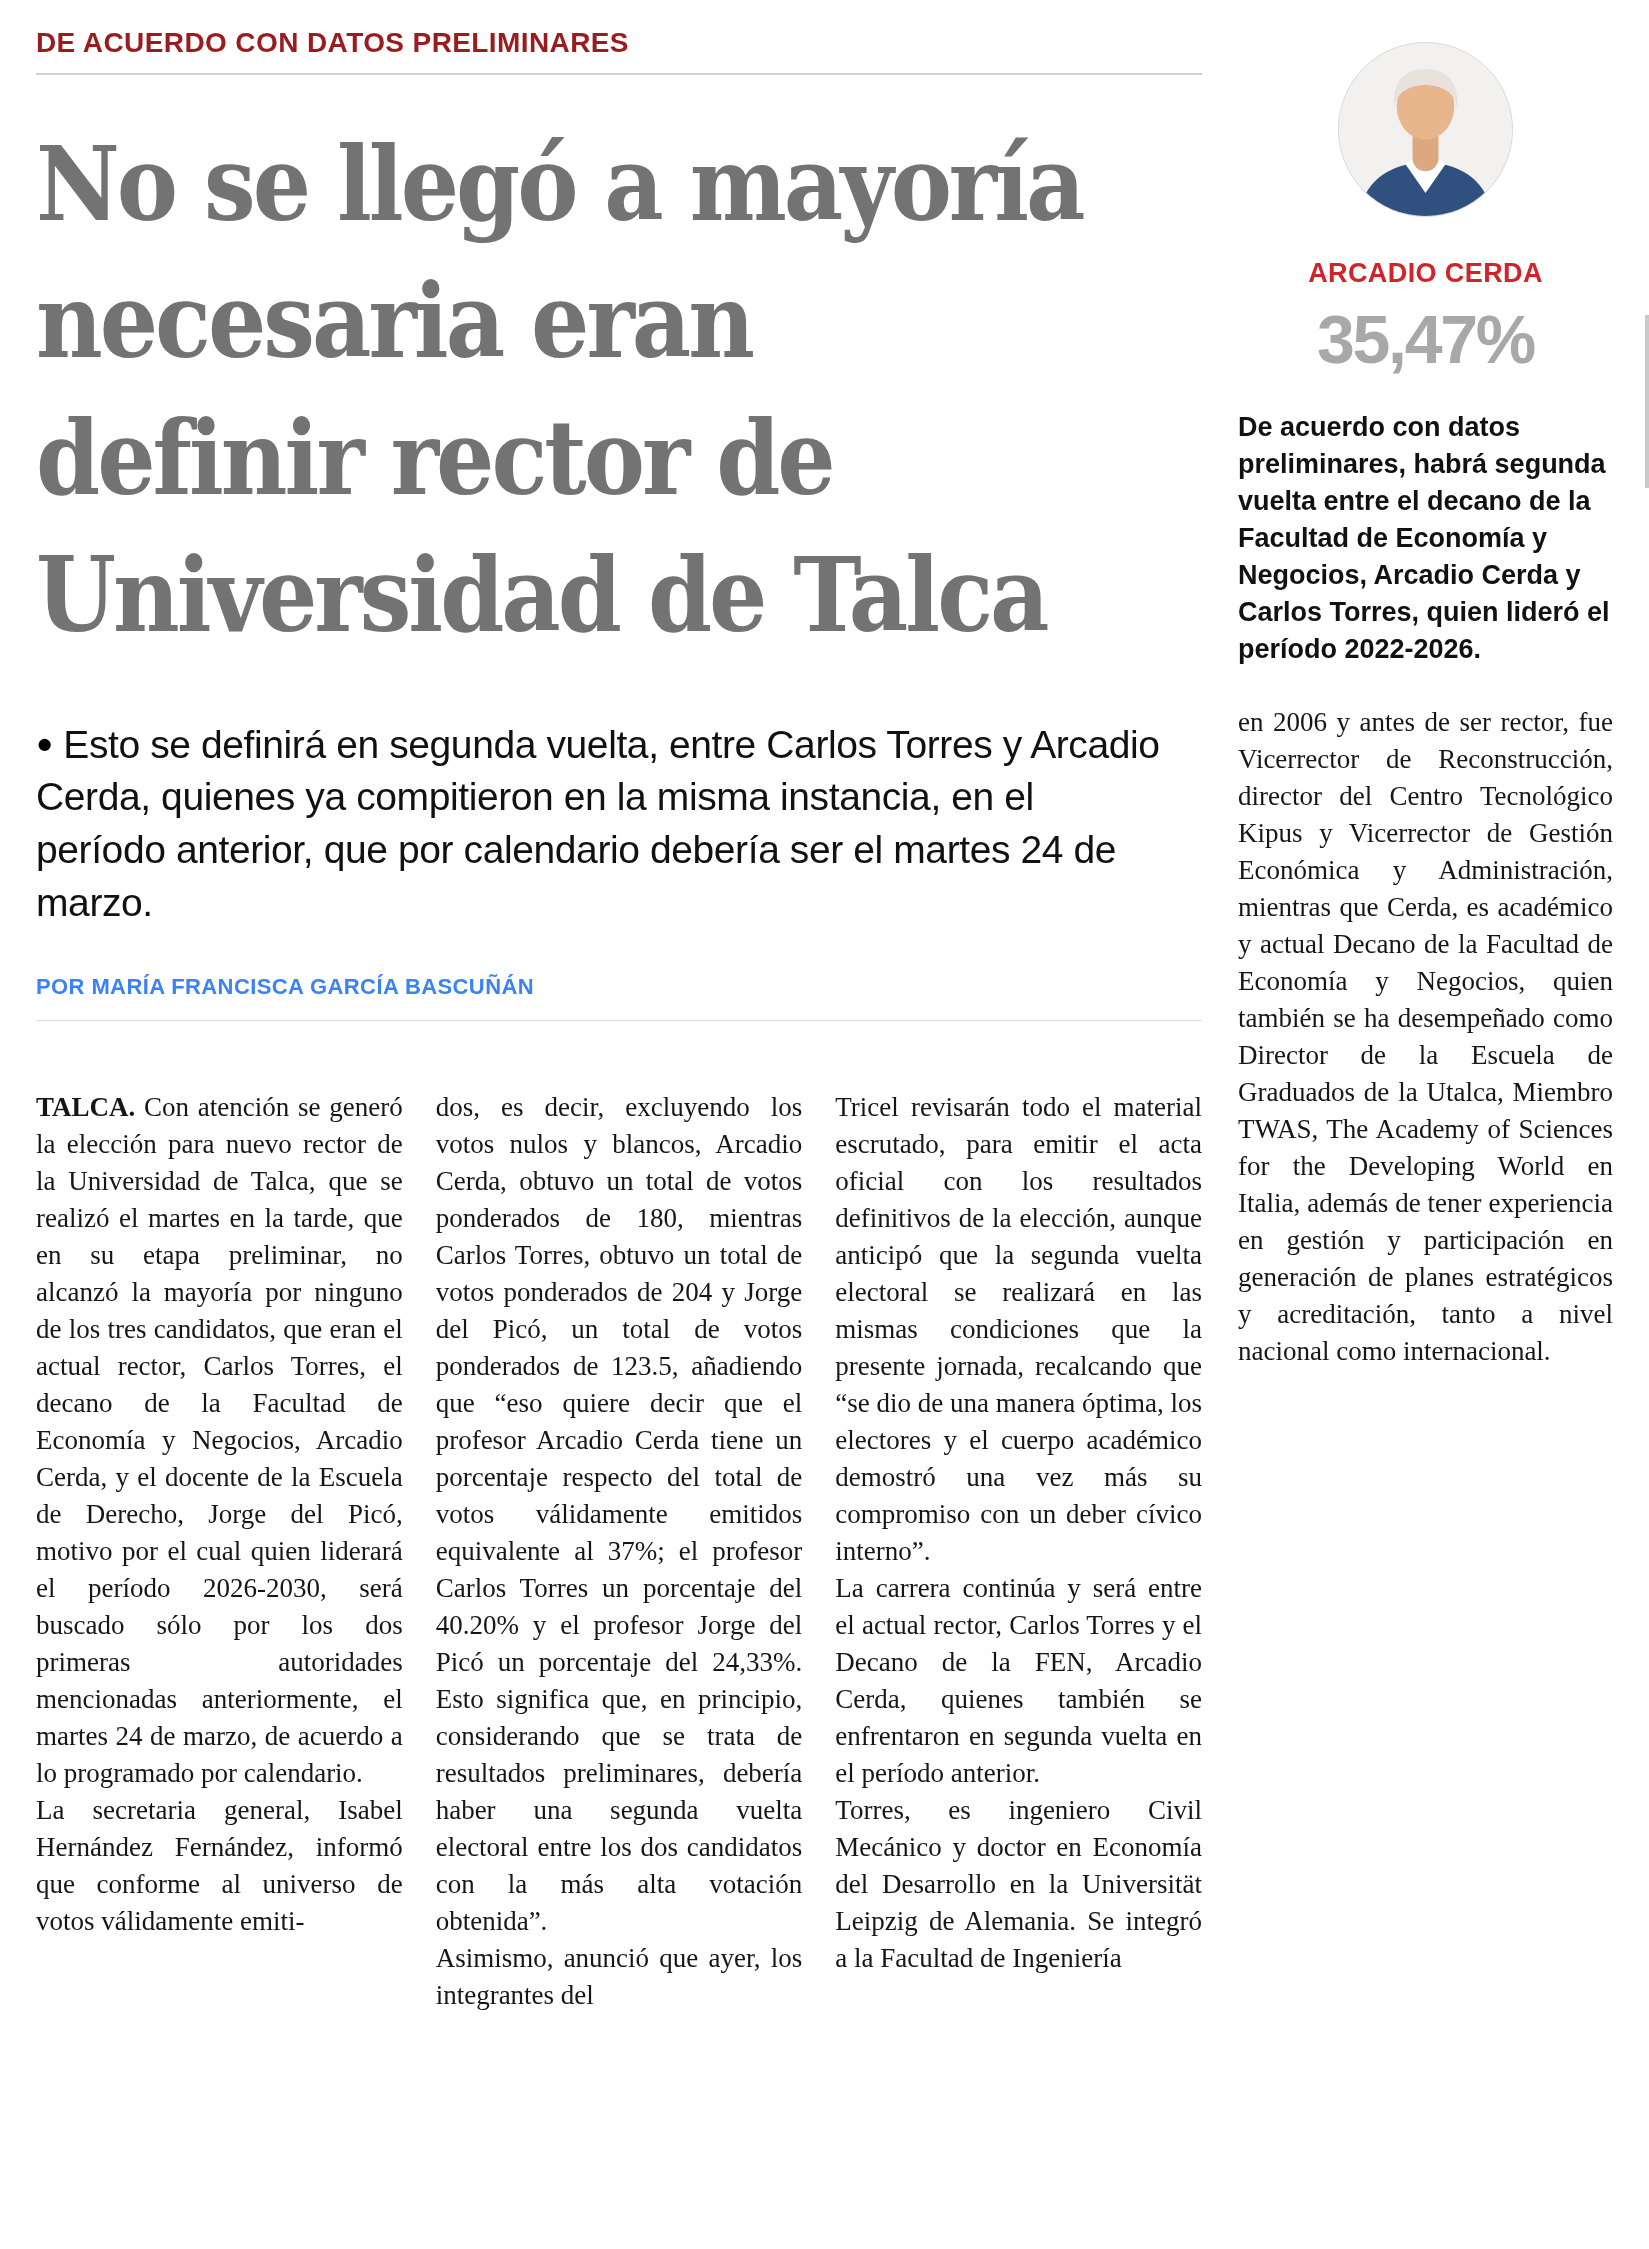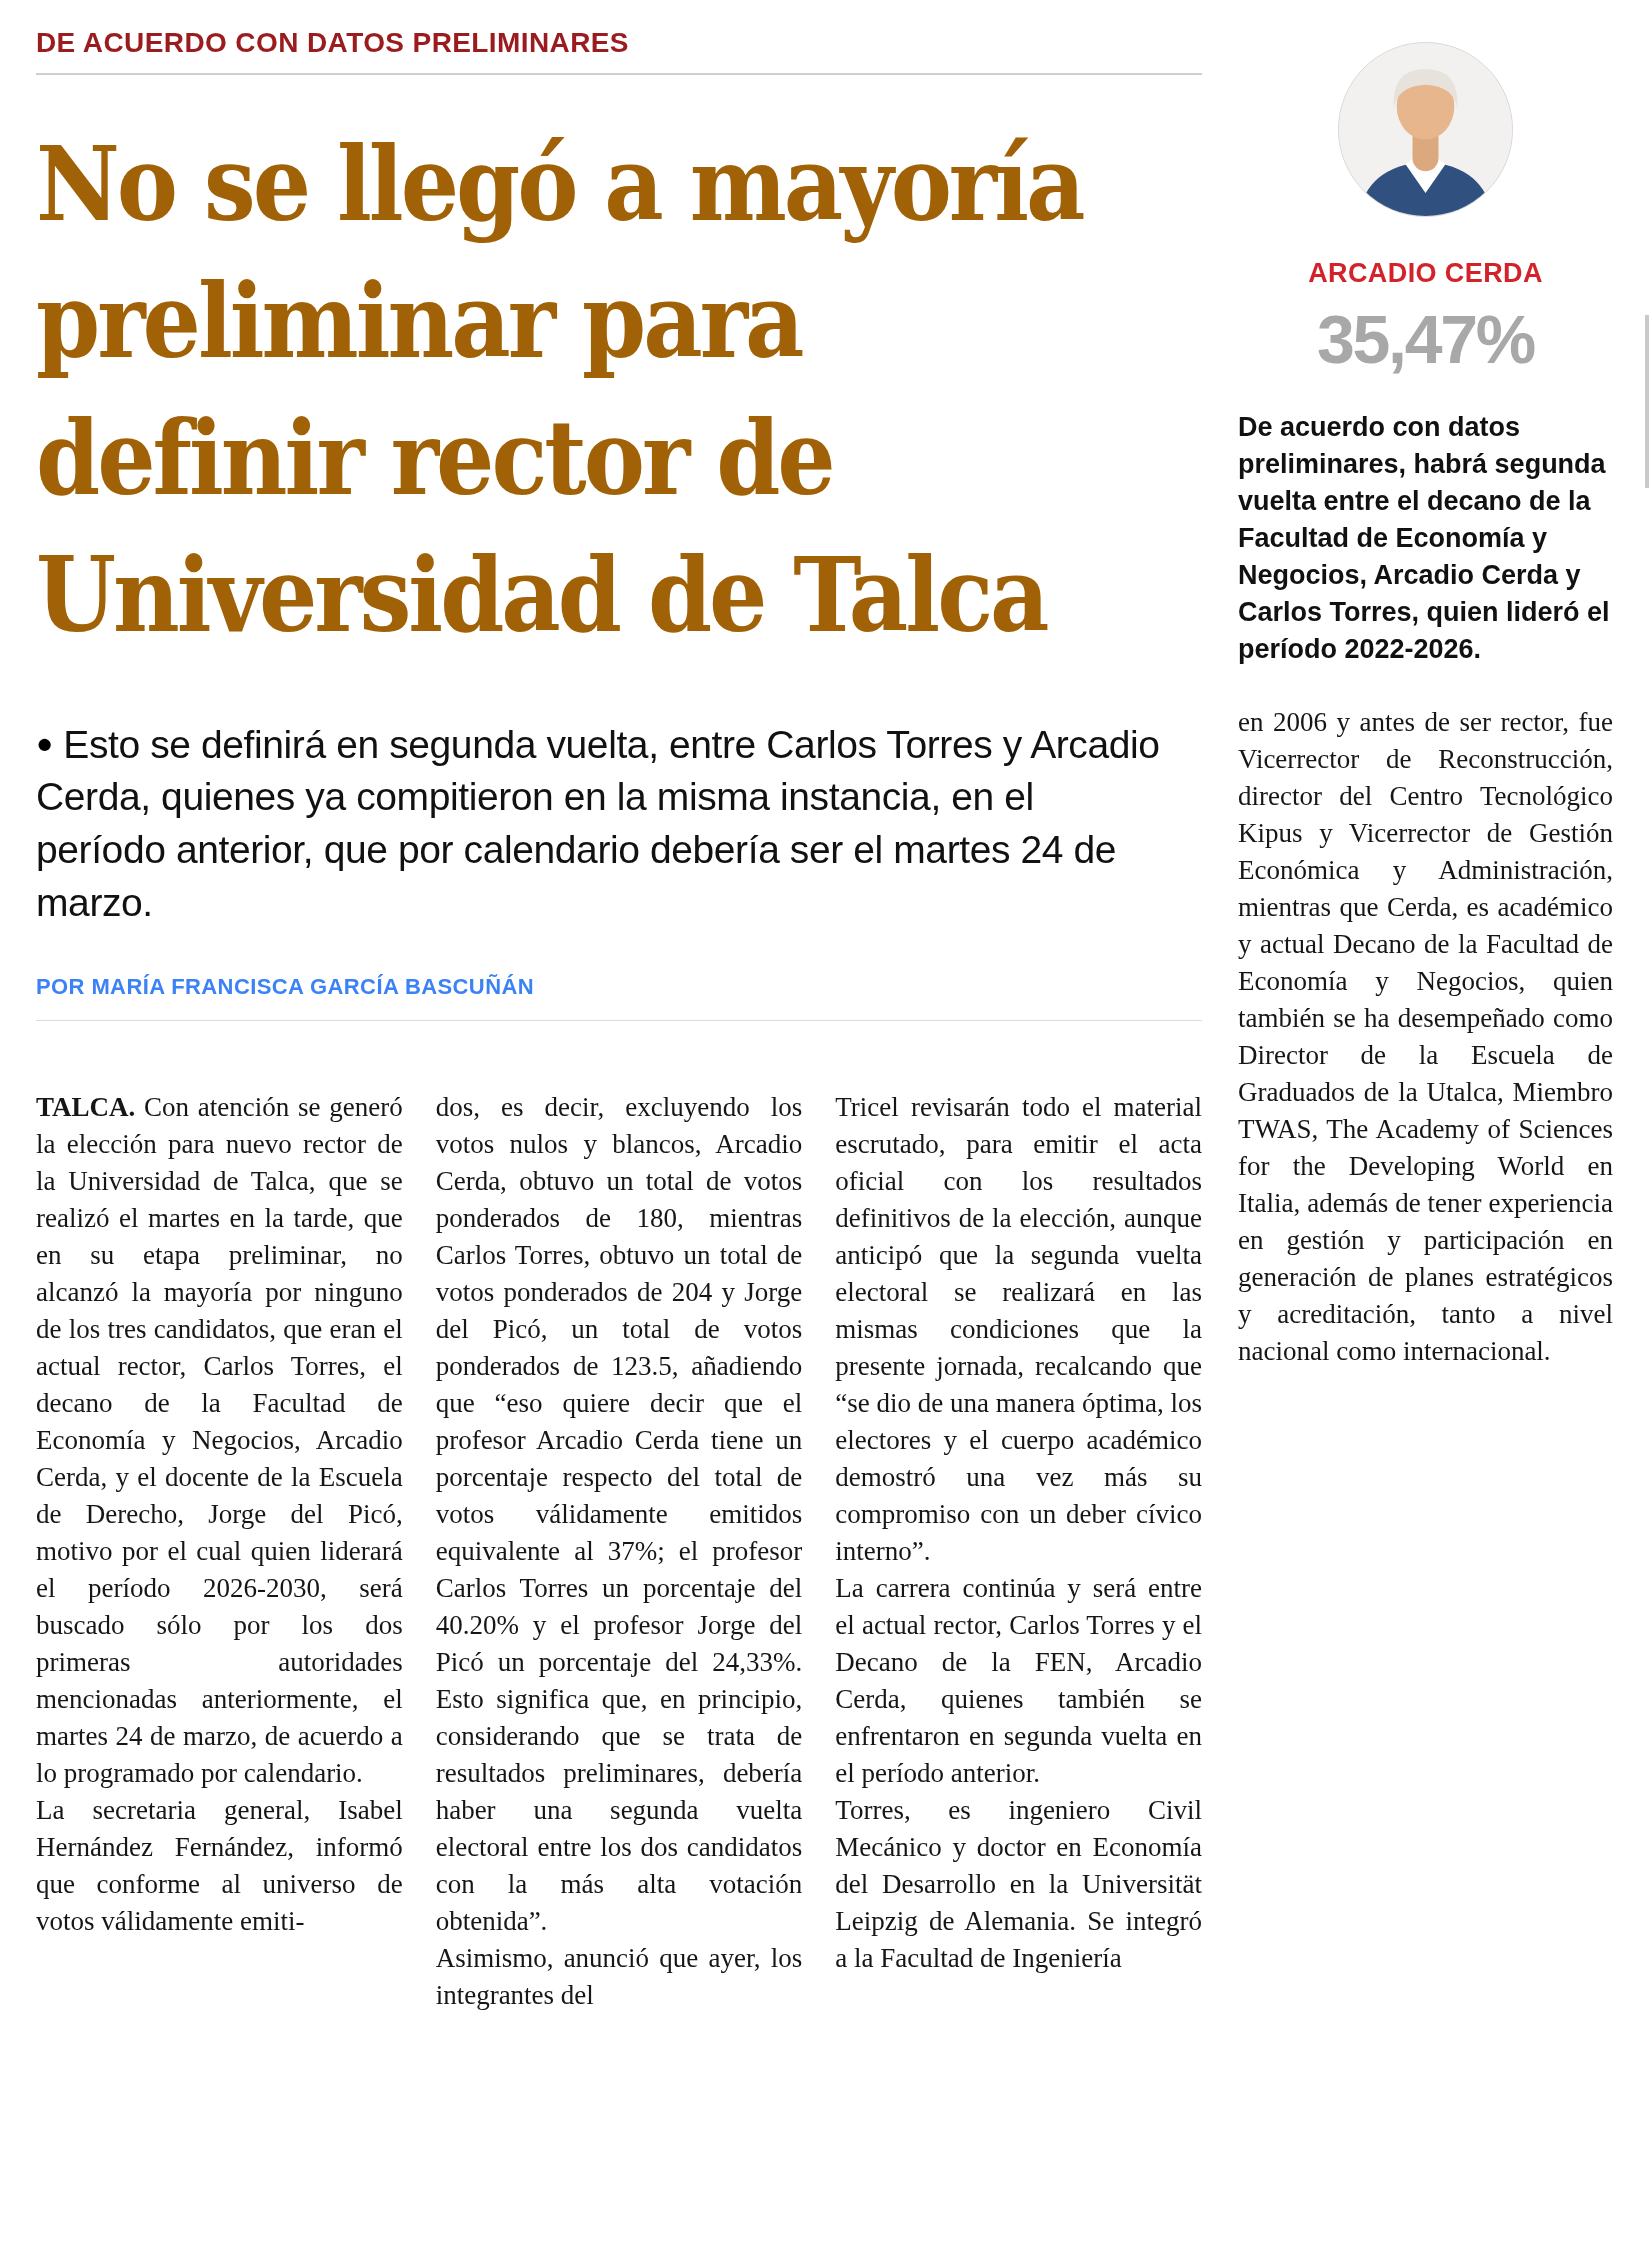--- a/index.html
+++ b/index.html
@@ -35,21 +35,21 @@
     margin: 13.5px 0 0 0;
   }
   .headline {
     margin-top: 41px;
     font-family: "DejaVu Serif", serif;
     font-weight: 700;
     font-stretch: condensed;
     font-size: 102px;
     line-height: 137px;
     letter-spacing: -3px;
-    color: #a16207;
+    color: #737373;
   }
   .headline .hl-line { white-space: nowrap; }
   .deck {
     margin-top: 53px;
     max-width: 1134px;
     font-family: "Liberation Sans", sans-serif;
     font-size: 39px;
     line-height: 53px;
     letter-spacing: -0.4px;
     color: #111;
@@ -156,21 +156,21 @@
 
 <div class="page">
   <div class="content">
 
     <div class="main">
       <div class="kicker">DE ACUERDO CON DATOS PRELIMINARES</div>
       <hr class="kicker-rule">
 
       <h1 class="headline" style="margin:41px 0 0 0;">
         <div class="hl-line">No se llegó a mayoría</div>
-        <div class="hl-line">preliminar para</div>
+        <div class="hl-line">necesaria eran</div>
         <div class="hl-line">definir rector de</div>
         <div class="hl-line">Universidad de Talca</div>
       </h1>
 
       <p class="deck">
         <span class="deck-bullet">●</span><span>Esto se definirá en segunda vuelta, entre Carlos Torres y Arcadio Cerda, quienes ya compitieron en la misma instancia, en el período anterior, que por calendario debería ser el martes 24 de marzo.</span>
       </p>
 
       <div class="byline">POR MARÍA FRANCISCA GARCÍA BASCUÑÁN</div>
       <hr class="byline-rule">

